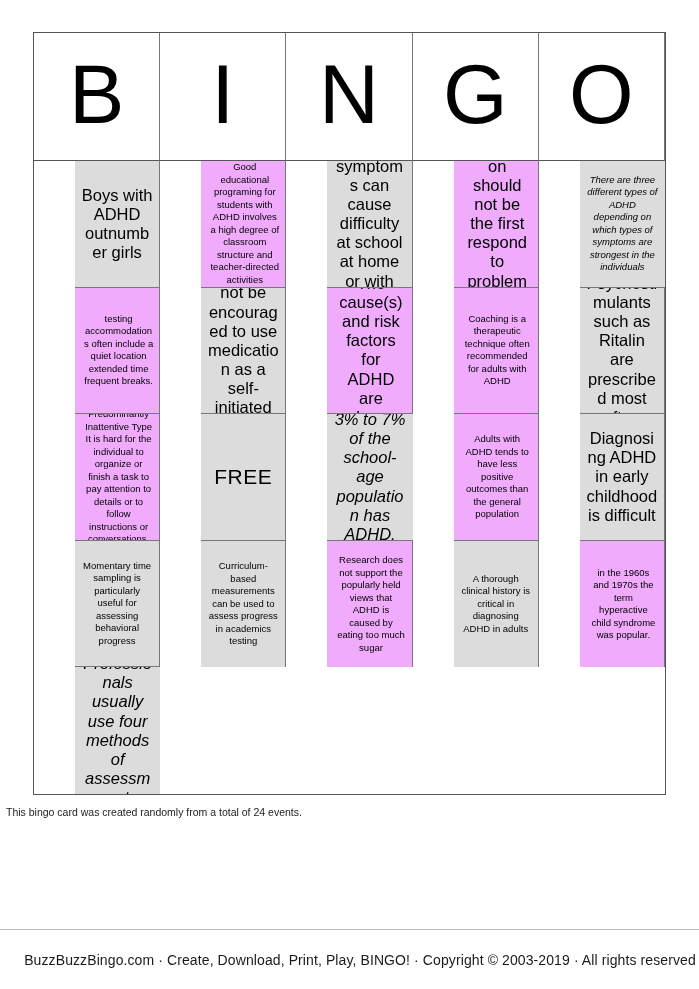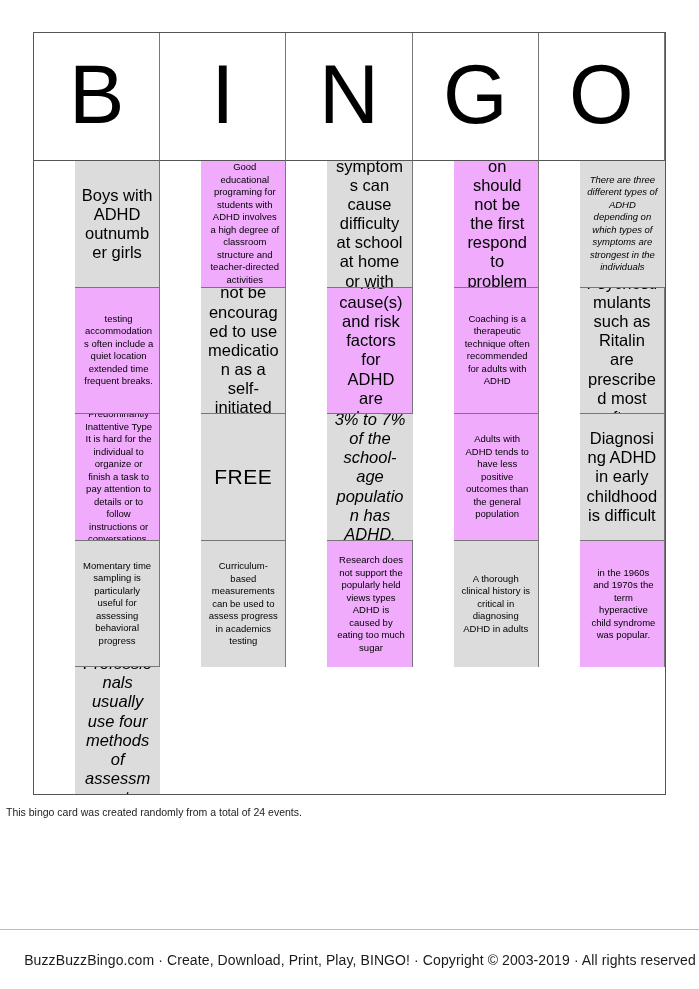--- a/index.html
+++ b/index.html
@@ -192,21 +192,21 @@
       <div class="bingo-cell shade-gray">
         <span class="cell-text size-lg">Diagnosing ADHD in early childhood is difficult</span>
       </div>
       <div class="bingo-cell shade-gray">
         <span class="cell-text size-sm">Momentary time sampling is particularly useful for assessing behavioral progress</span>
       </div>
       <div class="bingo-cell shade-gray row-last">
         <span class="cell-text size-sm">Curriculum-based measurements can be used to assess progress in academics testing</span>
       </div>
       <div class="bingo-cell shade-white row-last">
-        <span class="cell-text size-sm">Research does not support the popularly held views types ADHD is caused by eating too much sugar</span>
+        <span class="cell-text size-sm">Research does not support the popularly held views that ADHD is caused by eating too much sugar</span>
       </div>
       <div class="bingo-cell shade-gray row-last">
         <span class="cell-text size-sm">A thorough clinical history is critical in diagnosing ADHD in adults</span>
       </div>
       <div class="bingo-cell shade-white row-last">
         <span class="cell-text size-sm">in the 1960s and 1970s the term hyperactive child syndrome was popular.</span>
       </div>
       <div class="bingo-cell shade-gray col-last row-last">
         <span class="cell-text size-lg">Professionals usually use four methods of assessment</span>
       </div>

